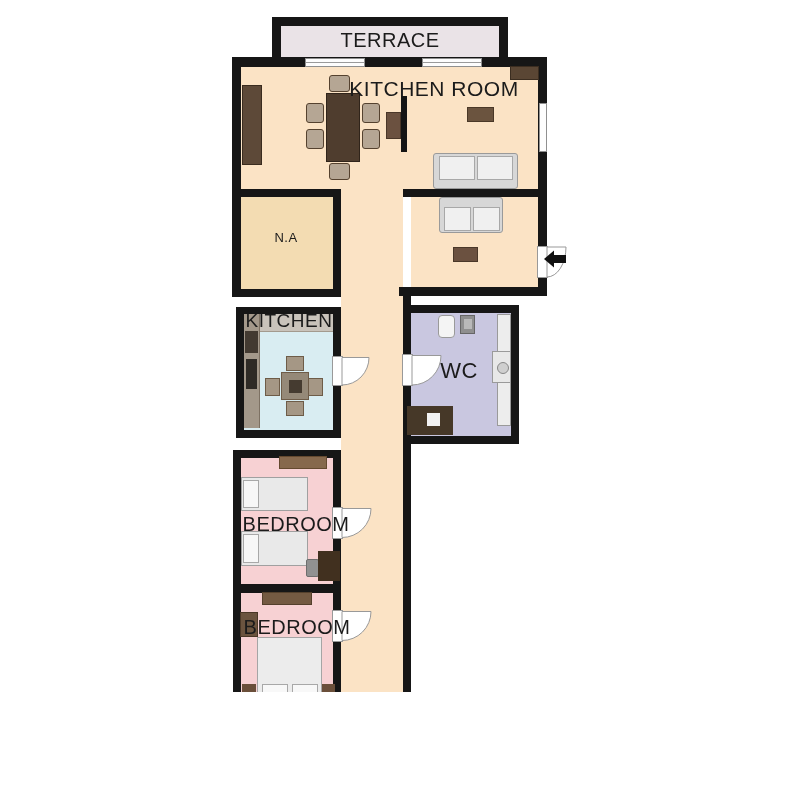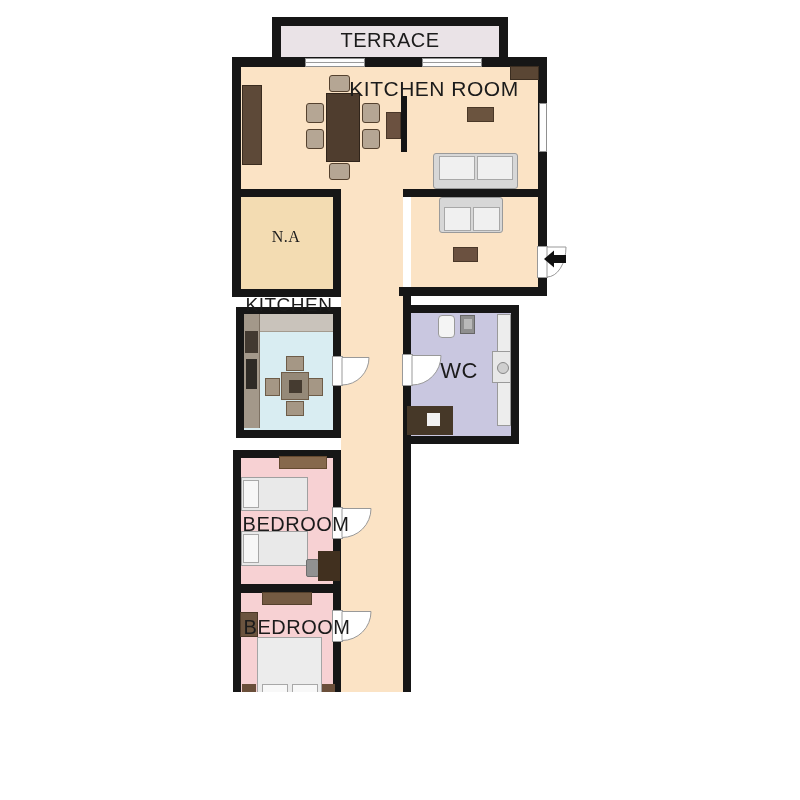--- a/index.html
+++ b/index.html
@@ -156,20 +156,20 @@
       <rect x="402.5" y="354.5" width="10" height="31"></rect>
       <path d="M412 355.5 H441 A29 29.5 0 0 1 412 385 Z"></path>
       <rect x="537.5" y="246.5" width="10" height="31"></rect>
       <path d="M547 247 H566 A19 30 0 0 1 547 277 Z"></path>
     </g>
     <path fill="#111111" d="M544 259 L554 250.5 V255 H566 V263 H554 V267.5 Z"></path>
   </svg>
 
   <div class="lbl" style="left:390px;top:40px;font-size:20px;">TERRACE</div>
   <div class="lbl" style="left:434px;top:88px;font-size:21px;">KITCHEN ROOM</div>
-  <div class="lbl" style="left:286px;top:237px;font-size:16px;font-family:Liberation Serif, serif;">N.A</div>
-  <div class="lbl" style="left:289px;top:304px;font-size:19px;">KITCHEN</div>
+  <div class="lbl" style="left:286px;top:237px;font-size:13px;">N.A</div>
+  <div class="lbl" style="left:289px;top:320px;font-size:19px;">KITCHEN</div>
   <div class="lbl" style="left:459px;top:371px;font-size:22px;">WC</div>
   <div class="lbl" style="left:296px;top:524px;font-size:20px;">BEDROOM</div>
   <div class="lbl" style="left:297px;top:627px;font-size:20px;">BEDROOM</div>
 
   <div id="checker"></div>
 </div>
 
 </body></html>

